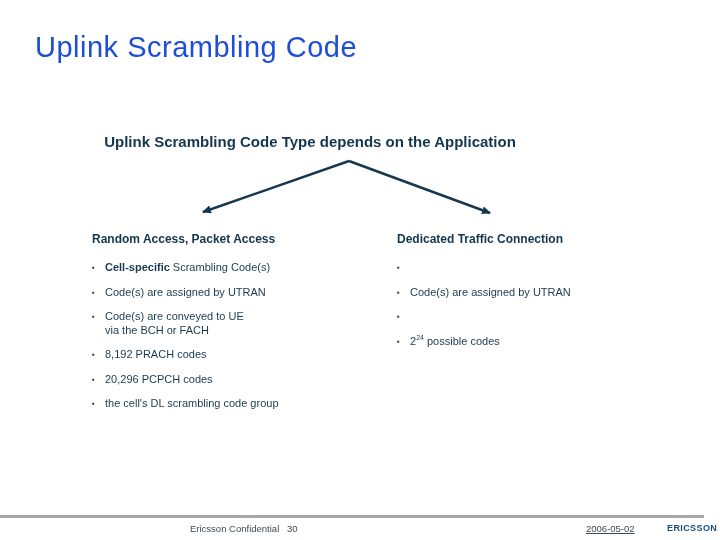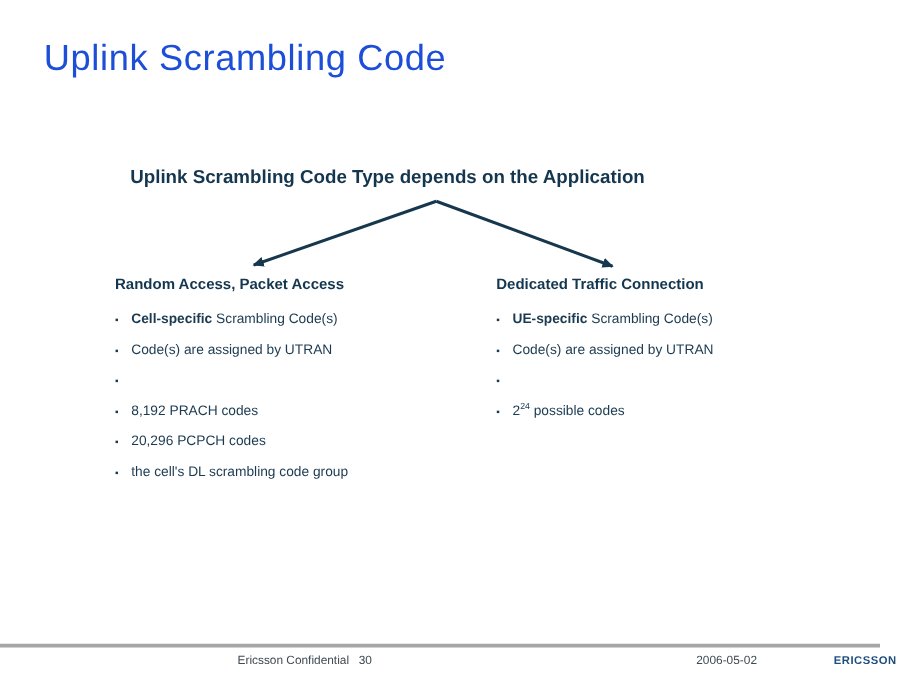--- a/index.html
+++ b/index.html
@@ -18,21 +18,21 @@
     position:absolute;left:0;top:133px;width:620px;
     text-align:center;font-size:15px;font-weight:bold;
     color:#14364e;white-space:nowrap;
   }
   .split-arrows{position:absolute;left:150px;top:150px;}
   .col{position:absolute;top:220px;}
   .col-left{left:92px;width:298px;}
   .col-right{left:397px;width:315px;}
   .col-heading{
     font-size:12px;font-weight:bold;color:#14364e;
-    margin:0 0 15px 0;white-space:nowrap;
+    margin:12px 0 15px 0;white-space:nowrap;
   }
   ul.bullets{list-style:none;margin:0;padding:0;}
   ul.bullets li{
     display:flex;align-items:flex-start;
     margin:0 0 11px 0;
     font-size:11px;line-height:13.5px;color:#1b3a50;
   }
   .marker{
     flex:0 0 auto;font-size:8px;line-height:13.5px;
     width:13px;color:#1b3a50;
@@ -43,21 +43,21 @@
   .footer-bar{
     position:absolute;left:0;top:515px;width:704px;height:3px;
     background:#a6a6a6;
   }
   .footer-text{
     position:absolute;top:523px;font-size:9.5px;color:#3f4a53;
     white-space:nowrap;
   }
   .ft-confidential{left:190px;}
   .ft-page{left:287px;}
-  .ft-date{left:557px;}
+  .ft-date{left:586px;text-decoration:underline;}
   .brand{
     position:absolute;left:653px;top:521px;
     display:flex;align-items:center;gap:4px;
   }
   .brand-word{
     font-size:9px;font-weight:bold;letter-spacing:0.4px;
     color:#1d4e7e;white-space:nowrap;padding-left:14px;
   }
 </style>
 </head>
@@ -83,20 +83,21 @@
     <li>
         <span class="marker">▪</span>
         <span class="btext"><b>Cell-specific</b><span></span><sup></sup><span> Scrambling Code(s)</span><span class="l2"></span></span>
       </li>
     <li>
         <span class="marker">▪</span>
         <span class="btext"><b></b><span></span><sup></sup><span>Code(s) are assigned by UTRAN</span><span class="l2"></span></span>
       </li>
     <li>
         <span class="marker">▪</span>
+        <span class="btext"><b></b><span></span><sup></sup><span>Code(s) are conveyed to UE</span><span class="l2">via the BCH or FACH</span></span>
       </li>
     <li>
         <span class="marker">▪</span>
         <span class="btext"><b></b><span></span><sup></sup><span>8,192 PRACH codes</span><span class="l2"></span></span>
       </li>
     <li>
         <span class="marker">▪</span>
         <span class="btext"><b></b><span></span><sup></sup><span>20,296 PCPCH codes</span><span class="l2"></span></span>
       </li>
     <li>
@@ -104,21 +105,20 @@
         <span class="btext"><b></b><span></span><sup></sup><span class="l2">the cell's DL scrambling code group</span></span>
       </li>
   </ul>
 </div>
 
 <div class="col col-right">
   <h2 class="col-heading">Dedicated Traffic Connection</h2>
   <ul class="bullets">
     <li>
         <span class="marker">▪</span>
-        <span class="btext"><b>UE-specific</b><span></span><sup></sup><span> Scrambling Code(s)</span><span class="l2"></span></span>
       </li>
     <li>
         <span class="marker">▪</span>
         <span class="btext"><b></b><span></span><sup></sup><span>Code(s) are assigned by UTRAN</span><span class="l2"></span></span>
       </li>
     <li>
         <span class="marker">▪</span>
       </li>
     <li>
         <span class="marker">▪</span>

